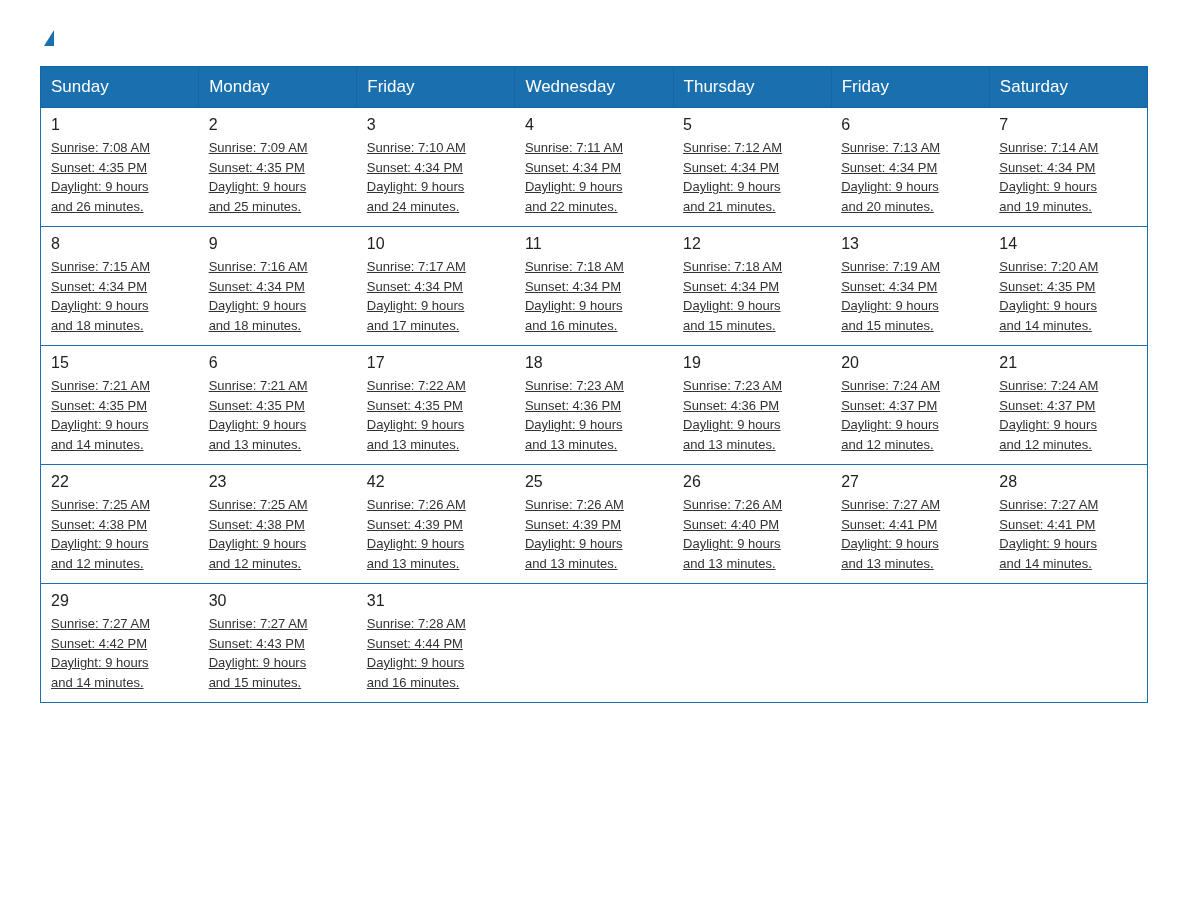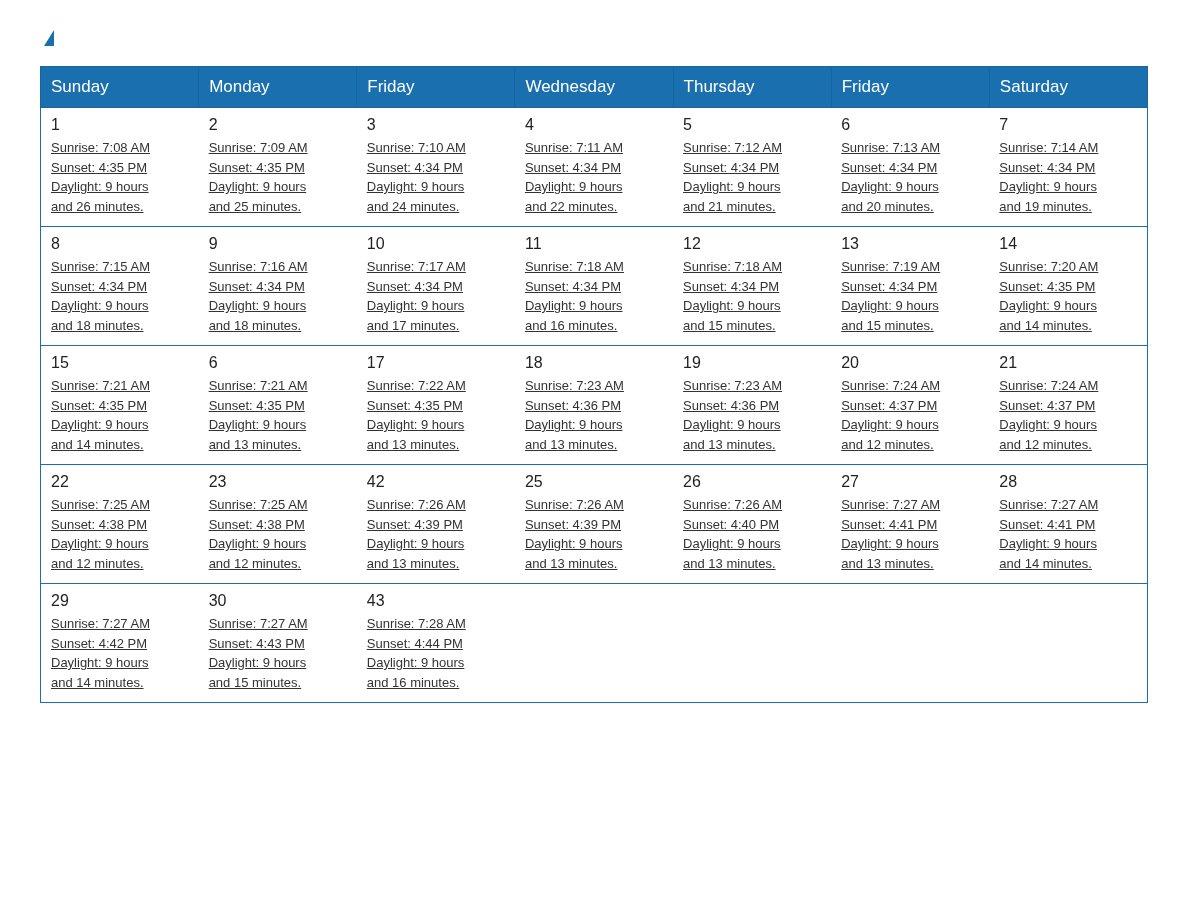--- a/index.html
+++ b/index.html
@@ -276,21 +276,21 @@
       <tr>
         <td>
           <span class="day-number">29</span>
           <span class="day-info">Sunrise: 7:27 AM<br>Sunset: 4:42 PM<br>Daylight: 9 hours<br>and 14 minutes.</span>
         </td>
         <td>
           <span class="day-number">30</span>
           <span class="day-info">Sunrise: 7:27 AM<br>Sunset: 4:43 PM<br>Daylight: 9 hours<br>and 15 minutes.</span>
         </td>
         <td>
-          <span class="day-number">43</span>
+          <span class="day-number">31</span>
           <span class="day-info">Sunrise: 7:28 AM<br>Sunset: 4:44 PM<br>Daylight: 9 hours<br>and 16 minutes.</span>
         </td>
         <td class="empty-cell"></td>
         <td class="empty-cell"></td>
         <td class="empty-cell"></td>
         <td class="empty-cell"></td>
       </tr>
     </tbody>
 </table>
 

